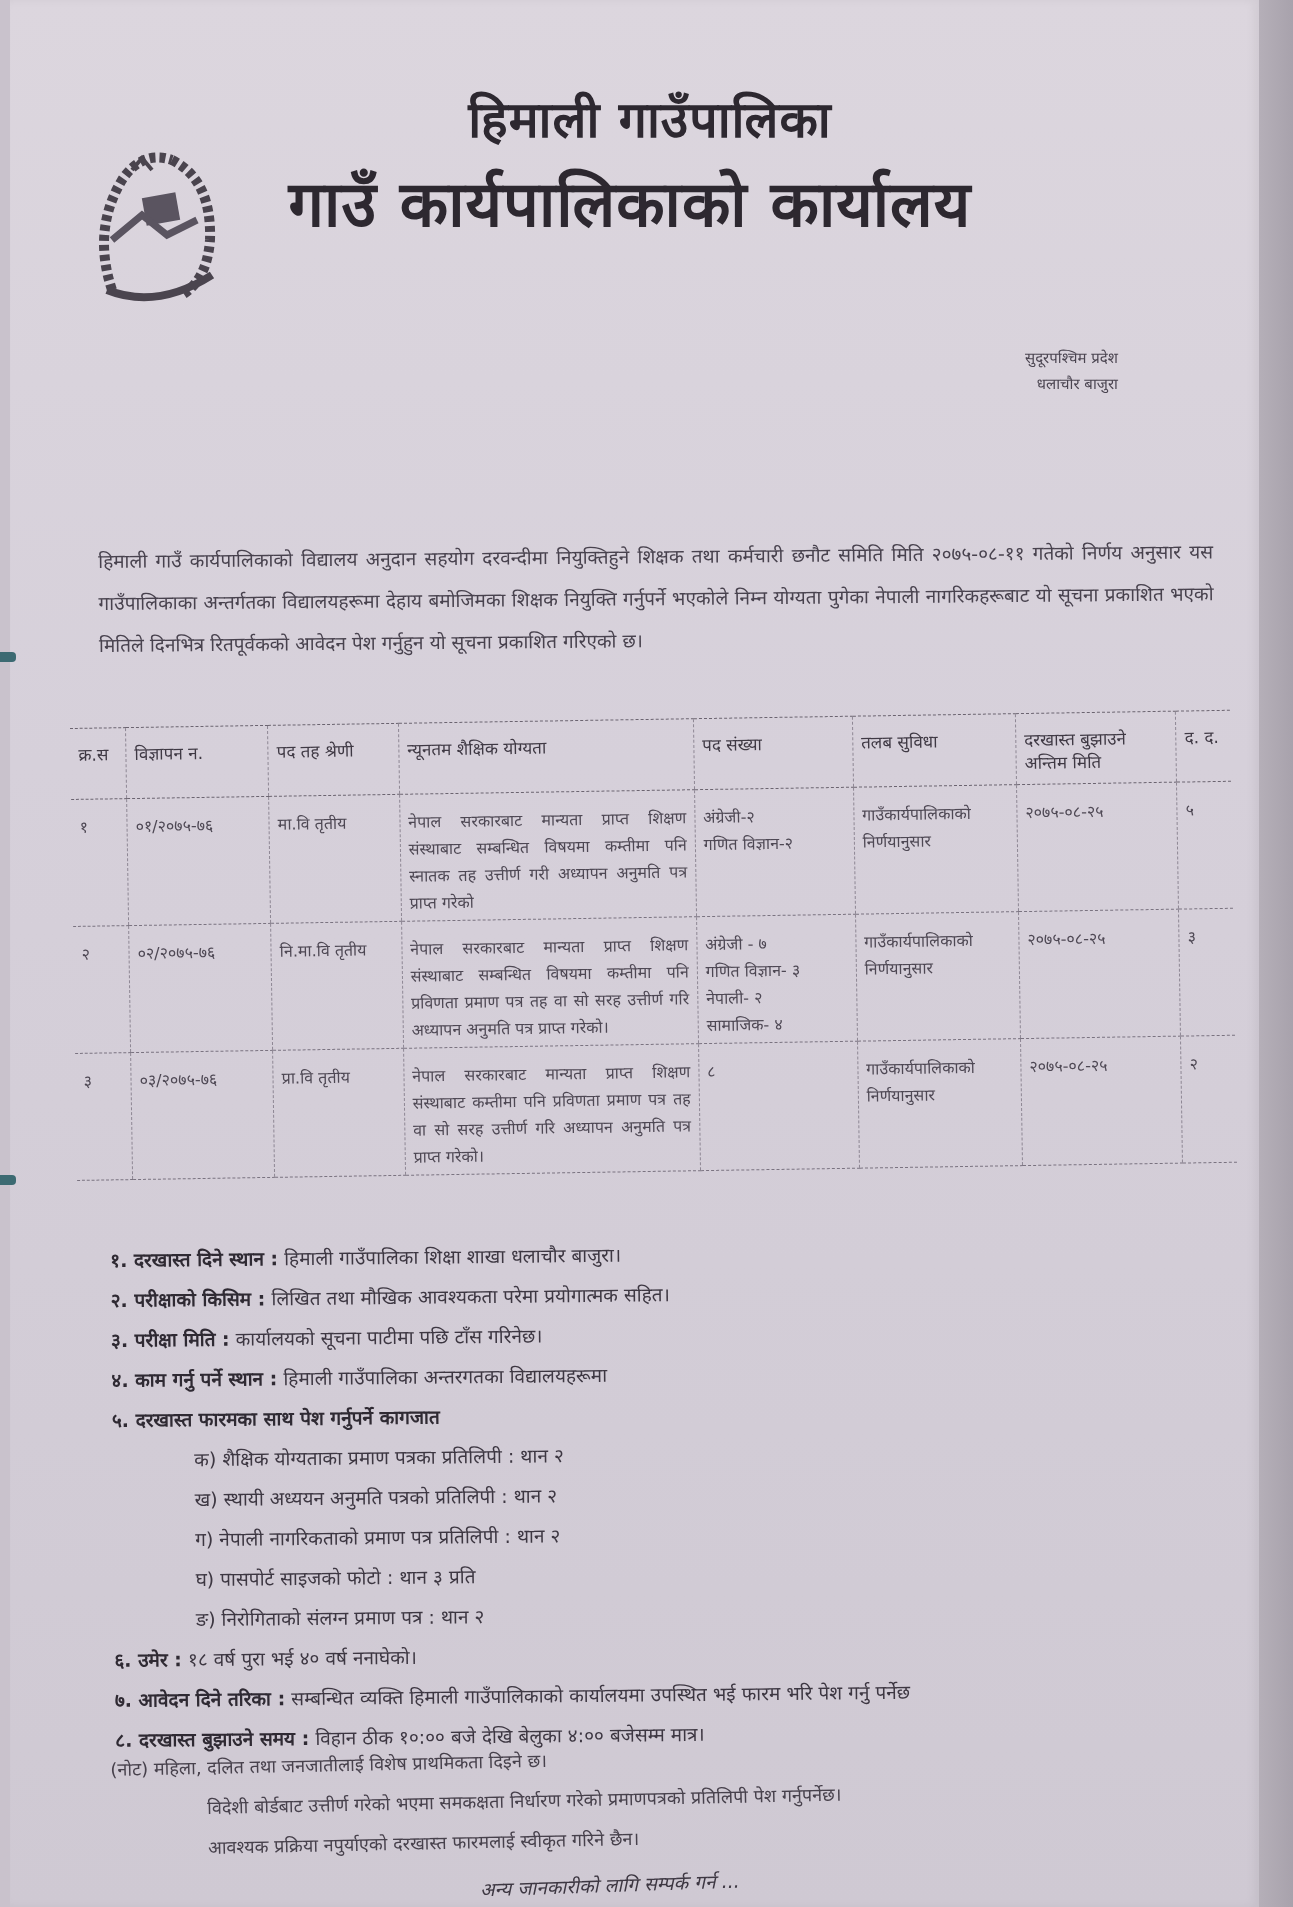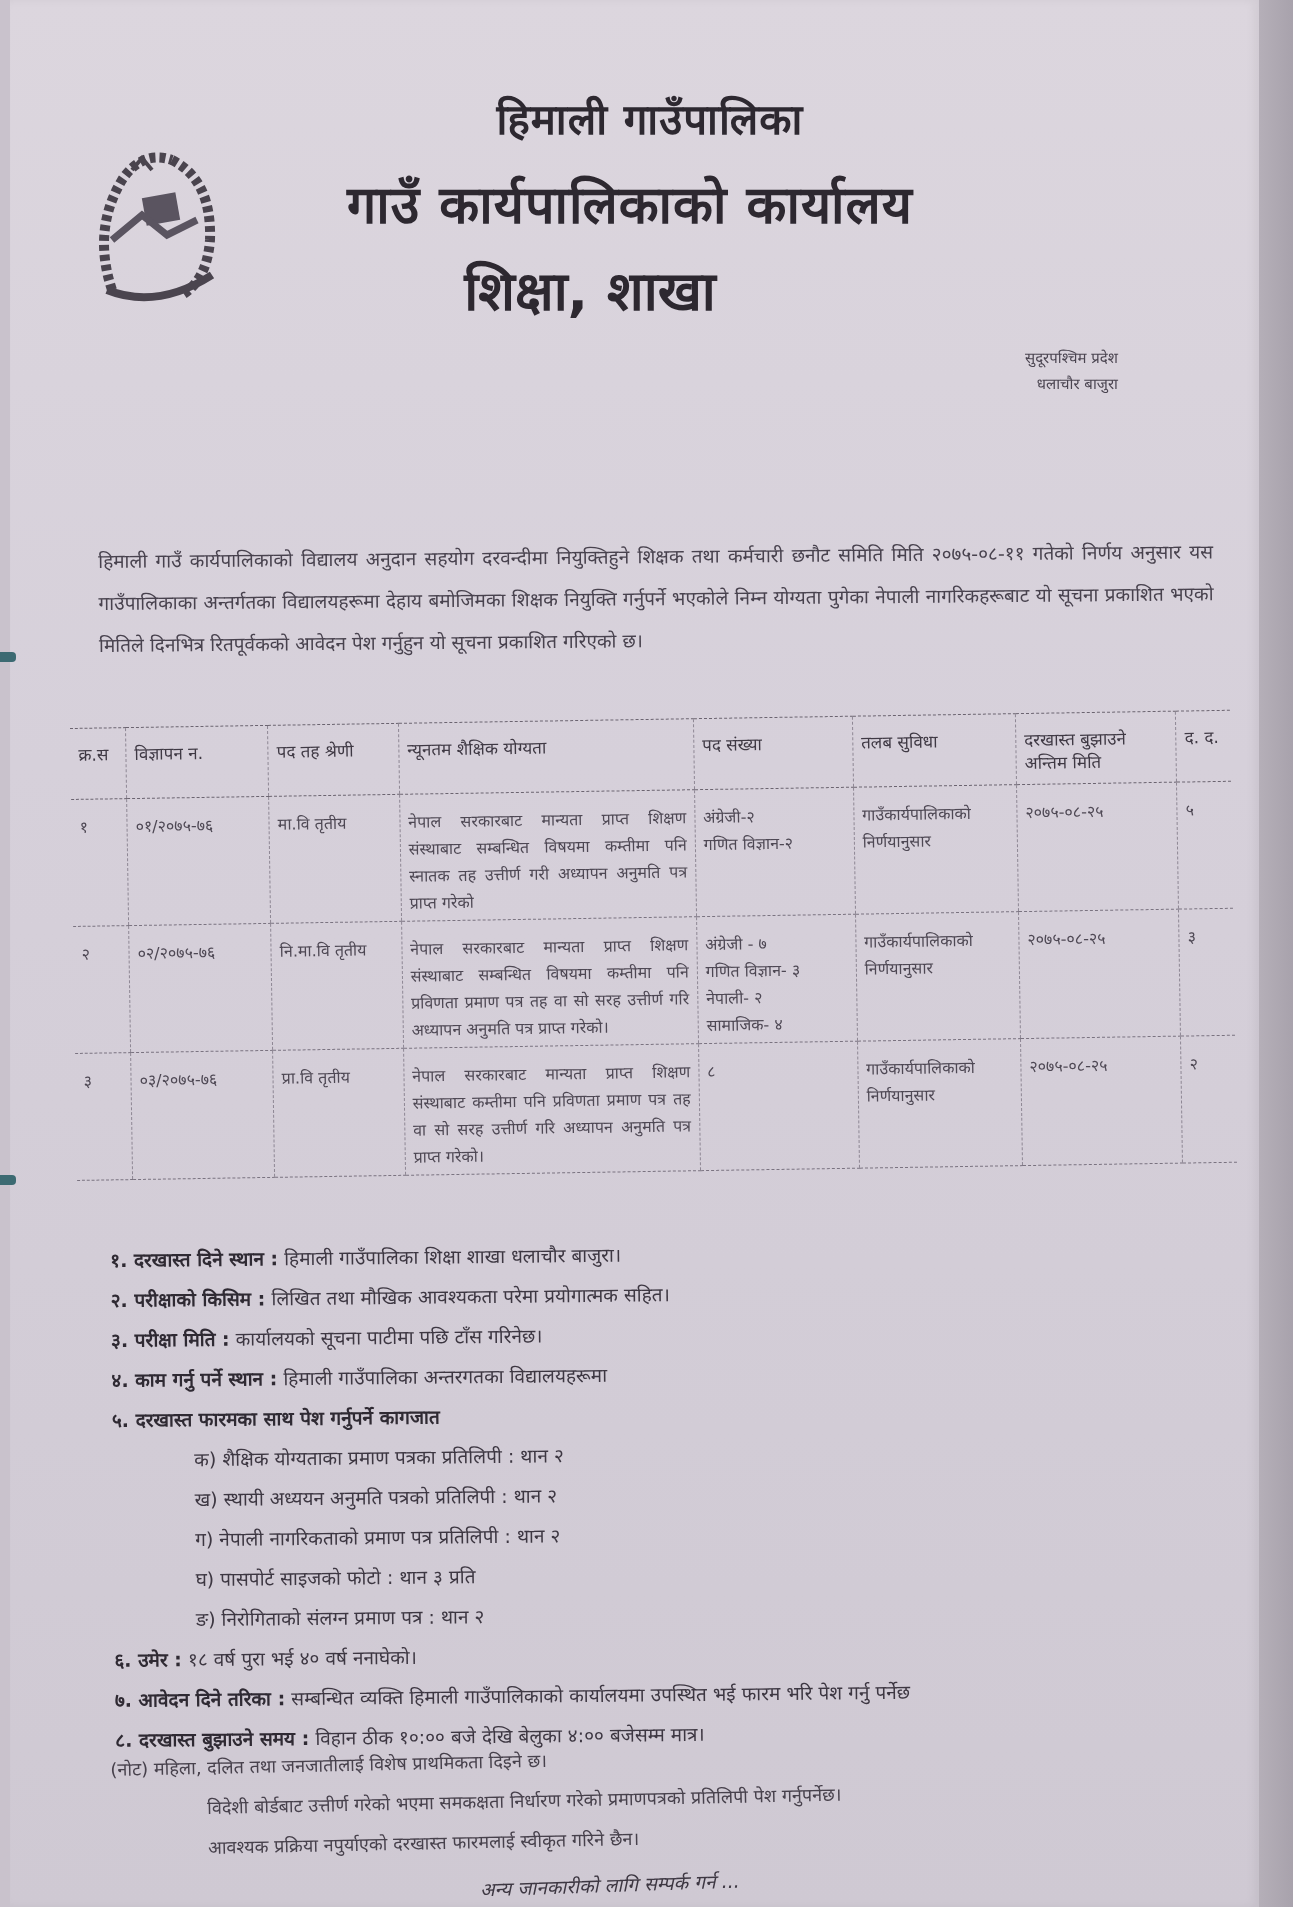--- a/index.html
+++ b/index.html
@@ -49,22 +49,22 @@
     }
     .header-block {
       position: absolute;
       left: 260px;
       top: 80px;
       width: 760px;
       text-align: center;
       font-weight: bold;
       color: #2d2830;
     }
-    .h1 { font-size: 42px; line-height: 80px; letter-spacing: 1px; }
-    .h2 { font-size: 52px; line-height: 90px; letter-spacing: 1px; margin-left: -40px; }
+    .h1 { font-size: 50px; line-height: 80px; letter-spacing: 1px; }
+    .h2 { font-size: 63px; line-height: 90px; letter-spacing: 1px; margin-left: -40px; }
     .h3 { font-size: 54px; line-height: 84px; margin-left: -120px; }
     .province {
       position: absolute;
       left: 1015px;
       top: 345px;
       font-size: 15px;
       text-align: right;
       line-height: 26px;
       color: #4a4450;
     }
@@ -194,21 +194,20 @@
       <rect x="62" y="55" width="34" height="28" fill="#5a5460" transform="rotate(-10 79 69)"></rect>
       <path d="M30 100 L60 75 L85 95 L115 80" fill="none" stroke="#5a5460" stroke-width="7"></path>
       <path d="M25 150 Q75 170 130 135" fill="none" stroke="#4a444e" stroke-width="8"></path>
       <path d="M50 30 L60 18 L70 30" fill="none" stroke="#4a444e" stroke-width="4"></path>
     </svg>
   </div>
 
   <div class="header-block">
     <div class="h1">हिमाली गाउँपालिका</div>
     <div class="h2">गाउँ कार्यपालिकाको कार्यालय</div>
-    <div class="h3">शिक्षा, शाखा</div>
   </div>
 
   <div class="province">
     <div>सुदूरपश्चिम प्रदेश</div>
     <div>धलाचौर बाजुरा</div>
   </div>
 
 
 
   <div class="intro">हिमाली गाउँ कार्यपालिकाको विद्यालय अनुदान सहयोग दरवन्दीमा नियुक्तिहुने शिक्षक तथा कर्मचारी छनौट समिति मिति २०७५-०८-११ गतेको निर्णय अनुसार यस गाउँपालिकाका अन्तर्गतका विद्यालयहरूमा देहाय बमोजिमका शिक्षक नियुक्ति गर्नुपर्ने भएकोले निम्न योग्यता पुगेका नेपाली नागरिकहरूबाट यो सूचना प्रकाशित भएको मितिले दिनभित्र रितपूर्वकको आवेदन पेश गर्नुहुन यो सूचना प्रकाशित गरिएको छ।</div>

